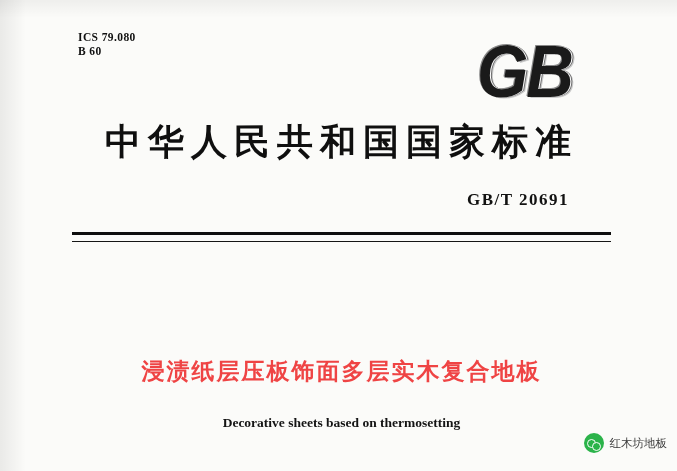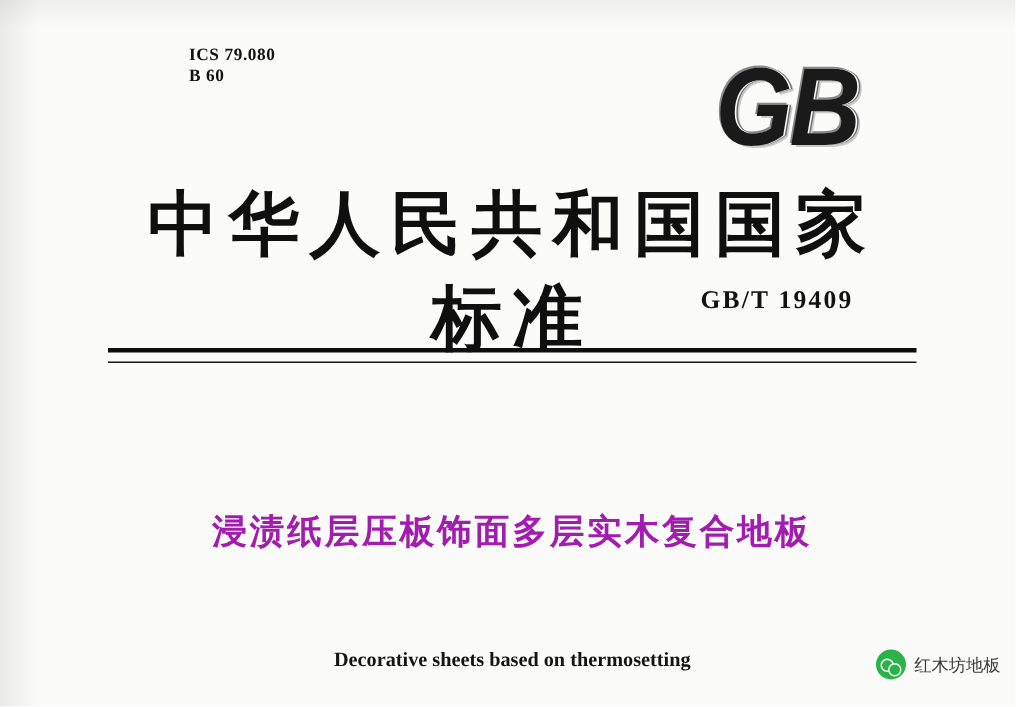--- a/index.html
+++ b/index.html
@@ -40,21 +40,20 @@
   .ics-block {
     position: absolute;
     left: 78px;
     top: 30px;
     font-family: "Liberation Serif", serif;
     font-weight: bold;
     font-size: 11.5px;
     line-height: 14px;
     color: #111;
     letter-spacing: 0.4px;
-    margin-left: 48px;
   }
 
   
   .gb-logo {
     position: absolute;
     right: 105px;
     top: 34px;
     font-family: "Liberation Sans", sans-serif;
     font-weight: bold;
     font-style: italic;
@@ -73,21 +72,21 @@
   }
 
   .national-title {
     position: absolute;
     left: 0;
     right: 0;
     top: 118px;
     text-align: center;
     font-family: "DejaVu Sans", sans-serif;
     font-weight: bold;
-    font-size: 47px;
+    font-size: 36px;
     letter-spacing: 7px;
     color: #0f0f0f;
     padding-left: 72px;
     padding-right: 66px;
   }
 
   .std-number {
     position: absolute;
     right: 108px;
     top: 190px;
@@ -112,36 +111,36 @@
     right: 66px;
     top: 241px;
     height: 1px;
     background: #161616;
   }
 
   .doc-title-cn {
     position: absolute;
     left: 0;
     right: 0;
-    top: 339px;
+    top: 356px;
     text-align: center;
     font-family: "DejaVu Sans", sans-serif;
     font-weight: bold;
     font-size: 23px;
     letter-spacing: 2px;
-    color: #a21caf;
+    color: #ef4444;
     padding-left: 70px;
     padding-right: 64px;
   }
 
   .doc-title-en {
     position: absolute;
     left: 0;
     right: 0;
-    top: 430px;
+    top: 413px;
     text-align: center;
     font-family: "Liberation Serif", serif;
     font-weight: bold;
     font-size: 13.5px;
     line-height: 20px;
     color: #141414;
     padding-left: 70px;
     padding-right: 64px;
   }
   .doc-title-en .line2 {
@@ -201,21 +200,21 @@
 
   <div class="ics-block">
     <div>ICS 79.080</div>
     <div>B 60</div>
   </div>
 
   <div class="gb-logo">GB</div>
 
   <div class="national-title">中华人民共和国国家标准</div>
 
-  <div class="std-number">GB/T 19409</div>
+  <div class="std-number">GB/T 20691</div>
 
   <div class="rule-thick"></div>
   <div class="rule-thin"></div>
 
   <div class="doc-title-cn">浸渍纸层压板饰面多层实木复合地板</div>
 
   <div class="doc-title-en">
     <span class="line1">Decorative sheets based on thermosetting</span>
   </div>
 

